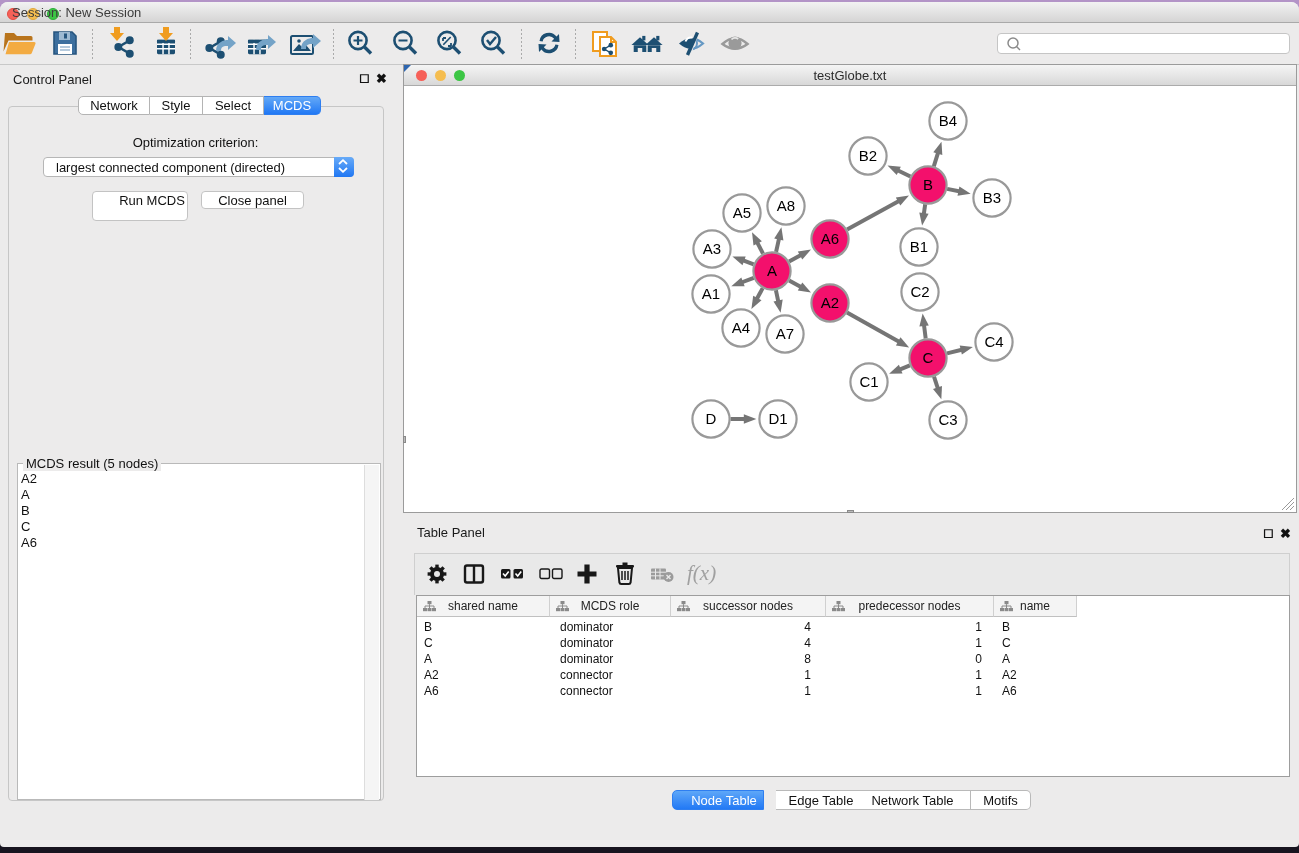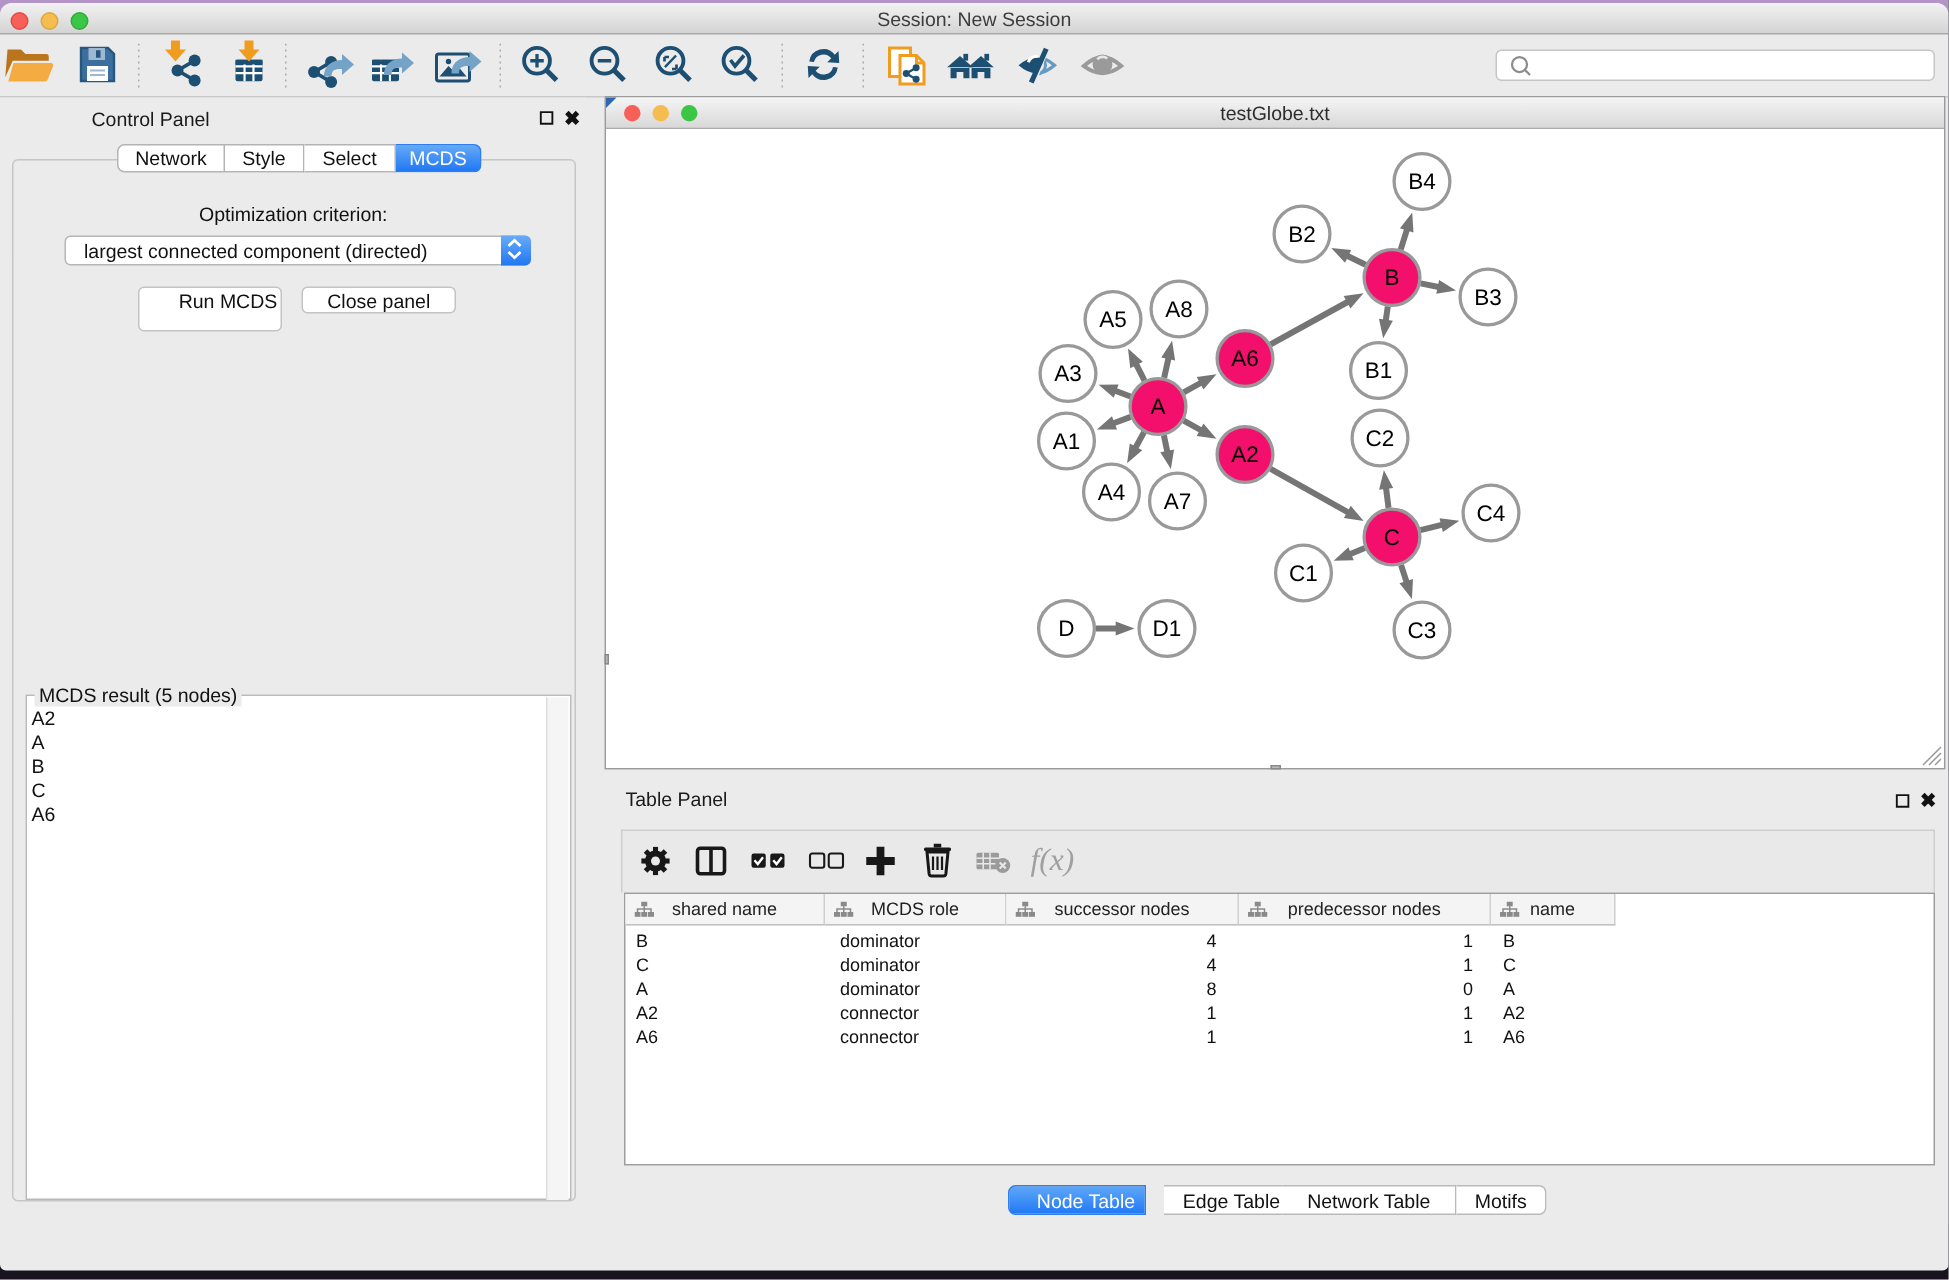--- a/index.html
+++ b/index.html
@@ -3,28 +3,28 @@
 <meta charset="utf-8">
 <style>
 * { margin:0; padding:0; box-sizing:border-box; }
 html,body { width:1299px; height:853px; overflow:hidden; }
 body { font-family:"Liberation Sans", sans-serif; background:#17141f; position:relative; }
 #desktop-top { position:absolute; left:0; top:0; width:1299px; height:10px; background:#b394c7; }
 #win { position:absolute; left:0; top:2px; width:1299px; height:845px; background:#ecebeb; border-radius:8px 8px 4px 4px; overflow:hidden; }
 
 #titlebar { position:absolute; left:0; top:0; width:1299px; height:21px; background:linear-gradient(#f2f2f2,#d5d4d4); border-bottom:1px solid #a9a9a9; }
 .tl { position:absolute; top:6px; width:12px; height:12px; border-radius:50%; }
-#title-text { position:absolute; top:3px; width:100%; text-align:center; font-size:13px; color:#3c3c3c; }
+#title-text { position:absolute; top:3px; width:100%; text-align:left; font-size:13px; color:#3c3c3c;padding-left:12px; }
 
 #toolbar { position:absolute; left:0; top:22px; width:1299px; height:41px; background:#ecebeb; border-bottom:1px solid #c8c8c8; }
 .tsep { position:absolute; top:5px; height:31px; width:1px; background-image:linear-gradient(#aaa 40%, rgba(0,0,0,0) 0%); background-size:1px 4px; }
 #searchbox { position:absolute; left:997px; top:9px; width:293px; height:21px; background:#fff; border:1px solid #c5c5c5; border-radius:4px; }
 
 #cpanel { position:absolute; left:0; top:63px; width:391px; height:751px; background:#ecebeb; }
-#cp-title { position:absolute; left:13px; top:7px; font-size:13px; color:#1a1a1a;margin-left:48px; }
+#cp-title { position:absolute; left:13px; top:7px; font-size:13px; color:#1a1a1a; }
 .panebtn { position:absolute; font-size:13px; color:#111; font-weight:bold; }
 .tabrow { position:absolute; display:flex; }
 .tab { font-size:13px; color:#111; background:#fff; border:1px solid #b4b4b4; border-left:none; height:19px; line-height:18px; text-align:center; }
 .tab.first { border-left:1px solid #b4b4b4; border-radius:5px 0 0 5px; }
 .tab.last { border-radius:0 5px 5px 0; }
 .tab.sel { background:linear-gradient(#64a9f7,#2178f4); color:#fff; border-color:#2e7ef0; }
 #cp-pane { position:absolute; left:8px; top:41px; width:376px; height:695px; border:1px solid #c6c6c6; border-radius:4px; background:#ecebeb; }
 #opt-label { position:absolute; left:0; top:70px; width:391px; text-align:center; font-size:13px; color:#111; }
 #dropdown { position:absolute; left:43px; top:92px; width:311px; height:20px; background:#fff; border:1px solid #b6b6b6; border-radius:4px; font-size:13px; color:#111; line-height:19px; padding-left:12px; }
 #dd-step { position:absolute; right:-1px; top:-1px; width:20px; height:20px; border-radius:0 4px 4px 0; background:linear-gradient(#68abf8,#2077f3); }

